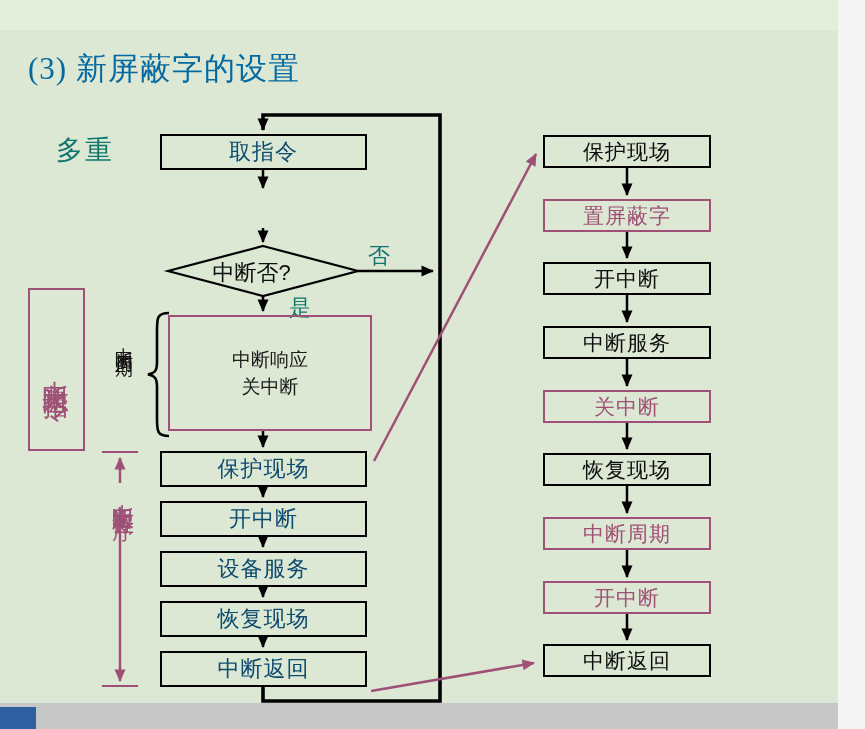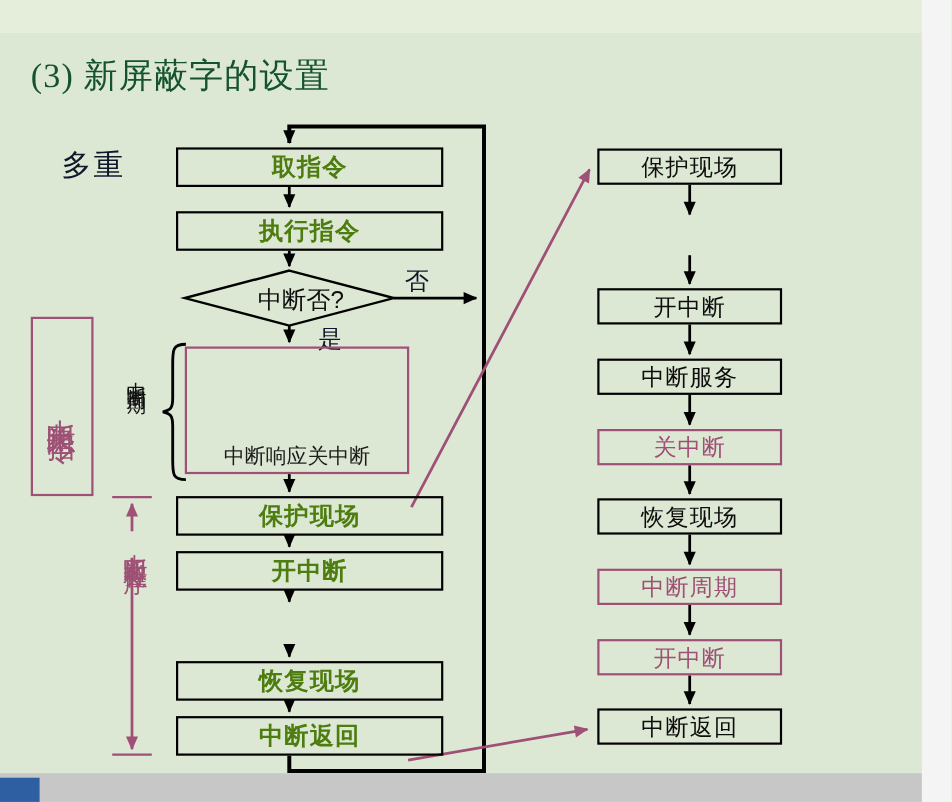--- a/index.html
+++ b/index.html
@@ -19,45 +19,45 @@
     overflow:hidden;
   }
   .band-top{position:absolute;left:0;top:0;width:865px;height:30px;background:#e4eedb;z-index:0;}
   .band-right{position:absolute;right:0;top:0;width:27px;height:729px;background:#f4f4f4;z-index:3;}
   .band-bottom{position:absolute;left:0;top:703px;width:838px;height:26px;background:#c7c7c7;z-index:3;}
   .corner-blue{position:absolute;left:0;top:707px;width:36px;height:22px;background:#2e5fa3;z-index:4;}
 
   .title{
     position:absolute;left:28px;top:48px;
     font-family:"Liberation Serif","DejaVu Serif",serif;
-    font-size:31px;color:#14532d;letter-spacing:1px;z-index:2;
+    font-size:31px;color:#0369a1;letter-spacing:1px;z-index:2;
   }
 
   svg.overlay{position:absolute;left:0;top:0;z-index:1;}
 
-  .lbl{position:absolute;color:#0f172a;z-index:2;}
+  .lbl{position:absolute;color:#0f766e;z-index:2;}
   .lbl.multiple{left:56px;top:132px;font-size:27px;letter-spacing:2px;}
   .lbl.branch{font-size:22px;}
   .lbl.no{left:368px;top:241px;}
   .lbl.yes{left:289px;top:293px;}
 
   .lbox{
-    position:absolute;left:160px;width:243px;height:36px;
+    position:absolute;left:160px;width:207px;height:36px;
     border:2.2px solid var(--ink);
     display:flex;align-items:center;justify-content:center;
-    font-size:22px;color:#4d7c0f;letter-spacing:1px;z-index:2;font-weight:bold;
+    font-size:22px;color:#0c4a6e;letter-spacing:1px;z-index:2;
   }
   .decision-text{
-    position:absolute;left:170px;top:258px;width:207px;
+    position:absolute;left:148px;top:258px;width:207px;
     text-align:center;font-size:22px;color:#0d0d0d;z-index:2;
   }
   .response-box{
     position:absolute;left:168px;top:315px;width:204px;height:116px;
     border:2.4px solid var(--accent);
-    display:flex;align-items:flex-end;justify-content:center;
+    display:flex;flex-direction:column;align-items:center;justify-content:center;
     z-index:2;
   }
   .response-box .rline{font-size:19px;line-height:27px;color:#1c1c1c;}
 
   .rbox{
     position:absolute;left:543px;width:168px;height:33px;
     border:2.2px solid var(--ink);
     display:flex;align-items:center;justify-content:center;
     font-size:21px;color:#0d0d0d;letter-spacing:1px;z-index:2;
   }
@@ -150,34 +150,35 @@
   <div class="lbl branch yes">是</div>
 
   <div class="implicit-box">
     <div class="vtext">中断隐指令</div>
   </div>
 
   <div class="cycle-label vtext">中断周期</div>
   <div class="service-label vtext">中断服务程序</div>
 
   <div class="lbox" style="top:134px">取指令</div>
-  <div class="lbox" style="top:192px">执行指令</div>
   <div class="decision-text">中断否?</div>
 
   <div class="response-box">
     <div class="rline">中断响应</div>
     <div class="rline">关中断</div>
   </div>
 
   <div class="lbox" style="top:451px">保护现场</div>
   <div class="lbox" style="top:501px">开中断</div>
+  <div class="lbox" style="top:551px">设备服务</div>
   <div class="lbox" style="top:601px">恢复现场</div>
   <div class="lbox" style="top:651px">中断返回</div>
 
   <div class="rbox" style="top:135px">保护现场</div>
+  <div class="rbox accent" style="top:199px">置屏蔽字</div>
   <div class="rbox" style="top:262px">开中断</div>
   <div class="rbox" style="top:326px">中断服务</div>
   <div class="rbox accent" style="top:390px">关中断</div>
   <div class="rbox" style="top:453px">恢复现场</div>
   <div class="rbox accent" style="top:517px">中断周期</div>
   <div class="rbox accent" style="top:581px">开中断</div>
   <div class="rbox" style="top:644px">中断返回</div>
 
 </div>
 

